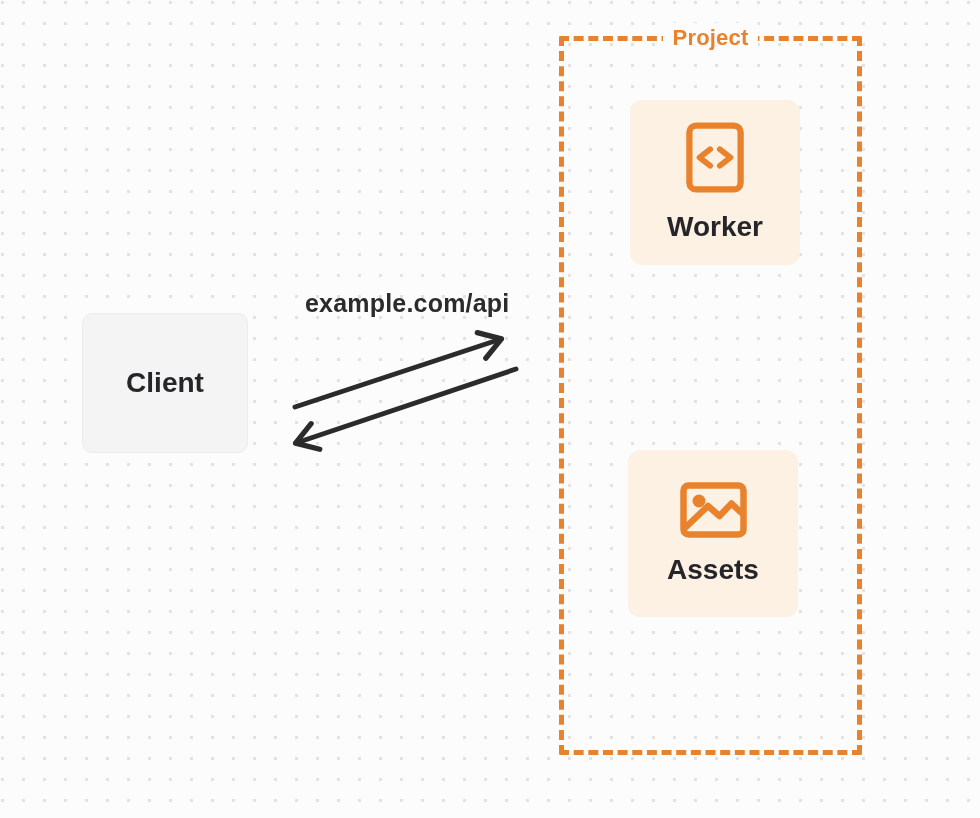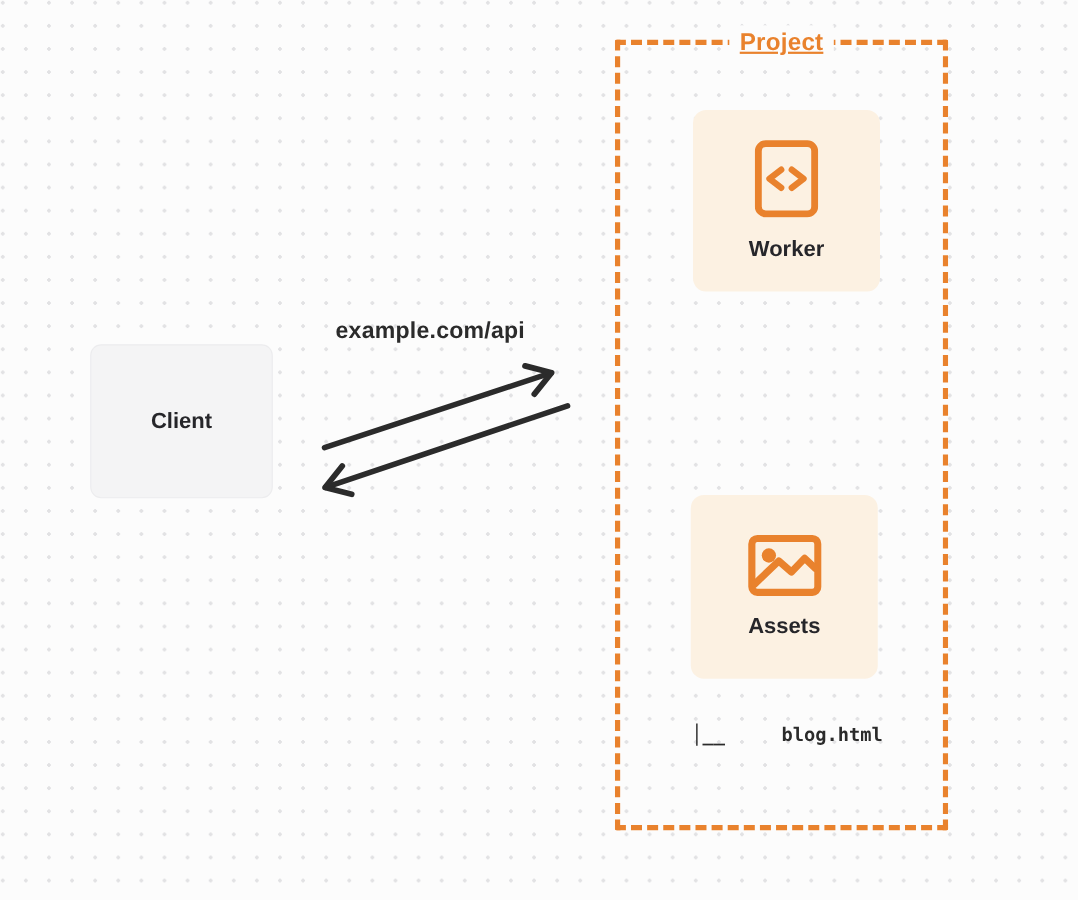--- a/index.html
+++ b/index.html
@@ -28,39 +28,38 @@
   .project-boundary{
     left:559px; top:36px; width:303px; height:719px;
     border:5px dashed var(--accent-orange);
     border-radius:2px;
   }
   .project-label{
     position:absolute; top:-18px; left:50%; transform:translateX(-50%);
     font-size:22px; font-weight:bold; color:var(--accent-orange);
     background:var(--page-bg); padding:0 10px; line-height:30px;
     letter-spacing:0.2px;
-    text-decoration:underline;
   }
   
   .card{
     display:flex; flex-direction:column; align-items:center; justify-content:center;
     border-radius:12px;
   }
   .card-cream{ background:var(--card-cream); }
   .worker-card{ left:630px; top:100px; width:170px; height:165px; gap:18px;}
   .assets-card{ left:628px; top:450px; width:170px; height:167px; gap:16px;}
   .client-card{
     left:82px; top:313px; width:166px; height:140px;
     background:var(--client-gray); border:1px solid #ECECEE; border-radius:10px;
   }
-  .card-label{ font-size:20px; font-weight:bold; color:var(--text-dark); }
+  .card-label{ font-size:28px; font-weight:bold; color:var(--text-dark); }
   
   .request-url{
     left:305px; top:289px;
-    font-size:21px; font-weight:bold; color:var(--arrow-dark);
+    font-size:25px; font-weight:bold; color:var(--arrow-dark);
     letter-spacing:0.2px;
   }
   
   .arrows-svg{ left:0; top:0; width:980px; height:818px; pointer-events:none; }
   
   .file-tree{
     left:608px; top:616px;
     font-family:"DejaVu Sans Mono","Liberation Mono",monospace;
     font-size:17px; line-height:21.5px; font-weight:bold;
     color:#2B2B2B; white-space:pre;
@@ -102,15 +101,14 @@
 <div class="abs card card-cream assets-card">
   <svg class="icon-svg" width="67" height="56" viewBox="0 0 67 56" xmlns="http://www.w3.org/2000/svg">
     <rect x="3.5" y="3.5" width="60" height="49" rx="5" fill="none" stroke="#E9822D" stroke-width="6.5"></rect>
     <circle cx="19" cy="19" r="6.5" fill="#E9822D"></circle>
     <path d="M6 45 L28 24 L39.5 34 L51.5 21.5 L61 30.5" fill="none" stroke="#E9822D" stroke-width="6.5" stroke-linecap="round" stroke-linejoin="round"></path>
   </svg>
   <div class="card-label">Assets</div>
 </div>
 
 <div class="abs file-tree">
-  <div>  │__     blog.html</div>
   
 </div>
 
 </body></html>

